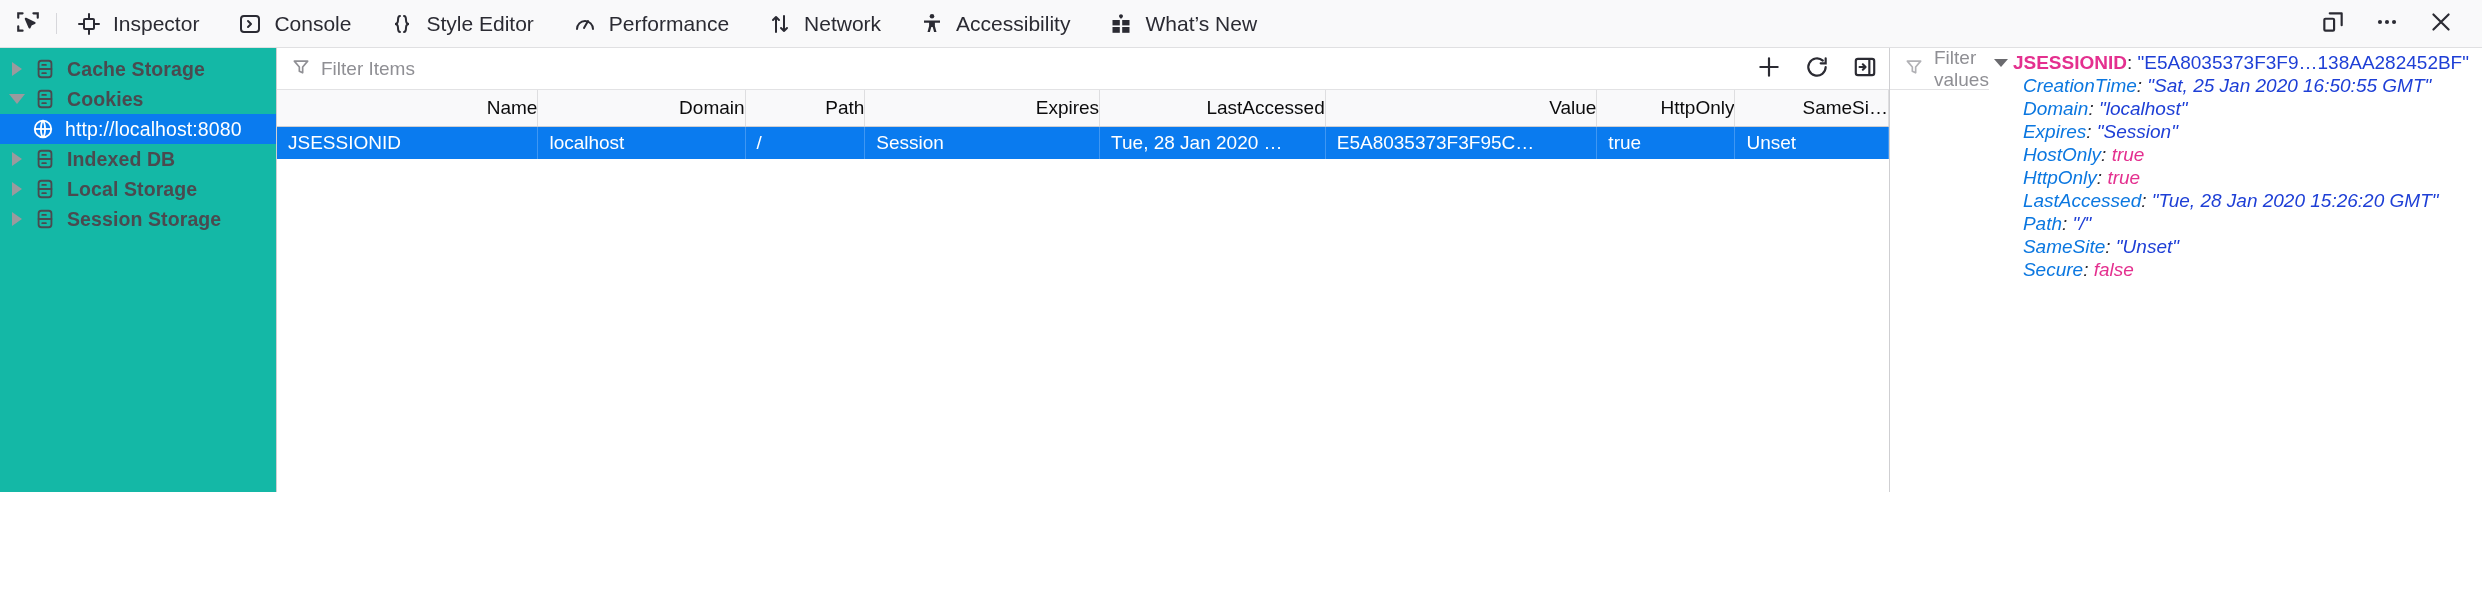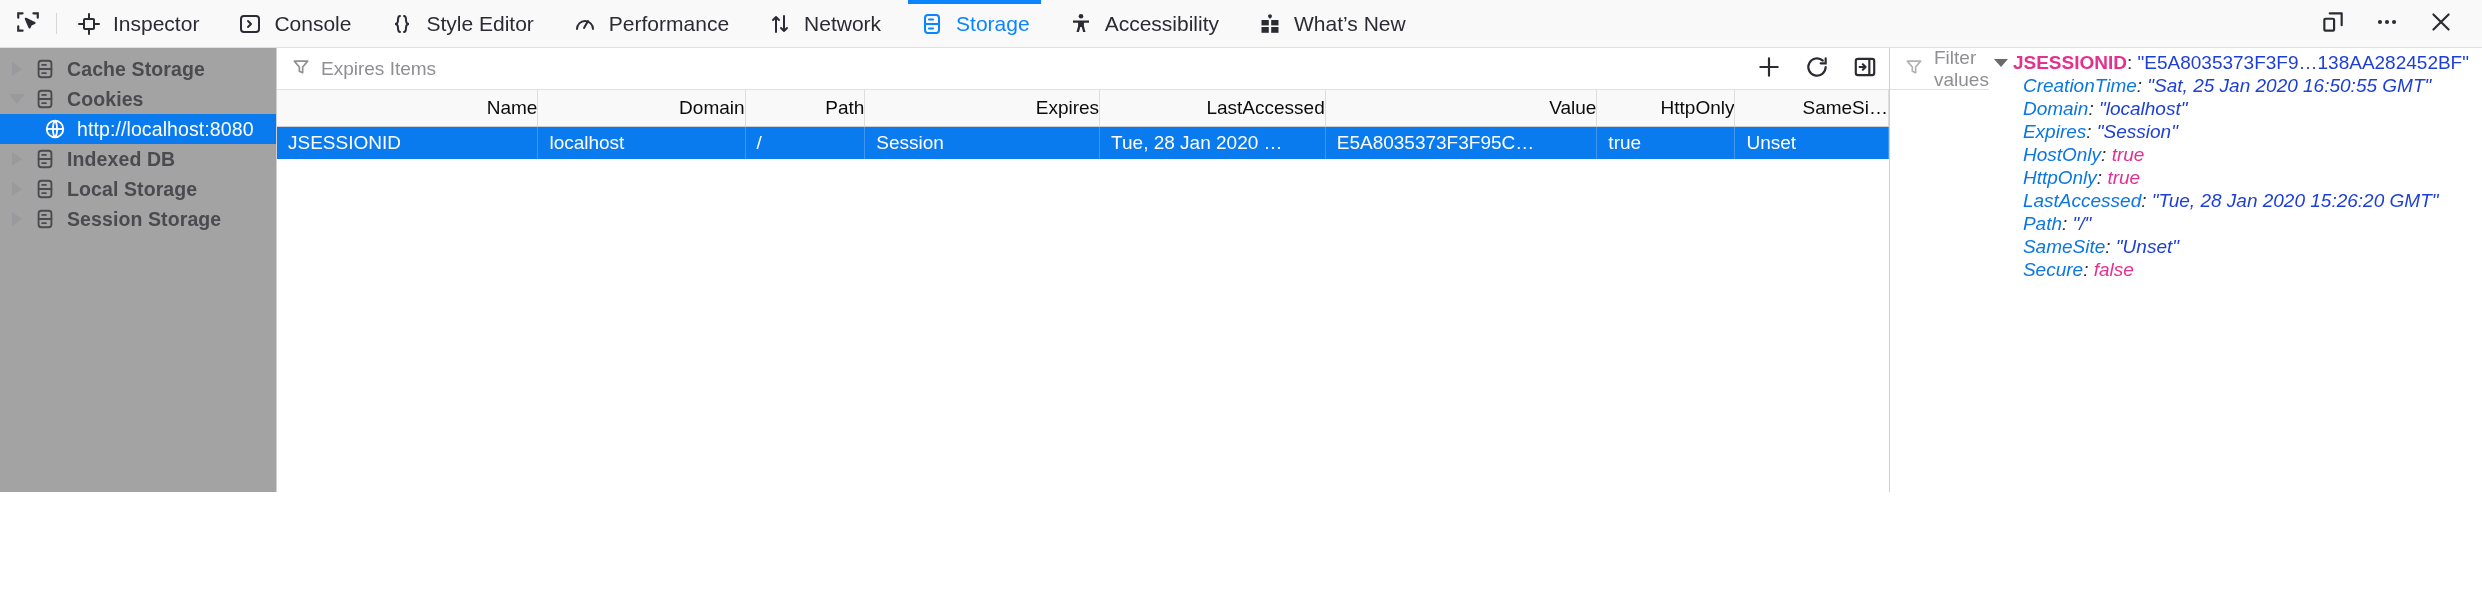--- a/index.html
+++ b/index.html
@@ -43,30 +43,30 @@
     cursor: pointer;
   }
 
   
   .body { flex: 1 1 auto; display: flex; min-height: 0; }
 
   
   .sidebar {
     width: 277px; flex: 0 0 277px;
     border-right: 1px solid #cfcfd2;
-    background: #a3a3a3;
+    background: #14b8a6;
     overflow: hidden;
     padding-top: 6px;
   }
   .tree-row {
     height: 30px; display: flex; align-items: center;
     font-size: 19.5px; font-weight: bold; color: #4a4a4f;
     cursor: pointer; padding-left: 4px;
   }
-  .tree-row.child { padding-left: 40px; font-weight: normal; }
+  .tree-row.child { padding-left: 28px; font-weight: normal; }
   .tree-row.selected { background: #0a7bef; color: #ffffff; font-weight: normal; }
   .twisty {
     width: 26px; flex: 0 0 26px; display: flex; align-items: center; justify-content: center;
   }
   .twisty i {
     display: block; width: 0; height: 0;
     border-top: 7px solid transparent; border-bottom: 7px solid transparent;
     border-left: 10px solid #9a9a9e;
   }
   .twisty.open i {
@@ -193,30 +193,20 @@
       <div class="tab">
         <span class="ti">
           <svg width="24" height="24" viewBox="0 0 24 24" fill="none" stroke="#2b2b33" stroke-width="2" stroke-linecap="round" stroke-linejoin="round">
             <path d="M8 20V5M8 5L5 8M8 5l3 3"></path>
             <path d="M16 4v15M16 19l3-3M16 19l-3-3"></path>
           </svg>
         </span>
         <span>Network</span>
       </div>
 
-      <div class="tab active">
-        <span class="ti">
-          <svg width="24" height="24" viewBox="0 0 24 24" fill="none" stroke="#0a84ff" stroke-width="2">
-            <rect x="5" y="3" width="14" height="18" rx="3"></rect>
-            <path d="M5 12h14" stroke-linecap="round"></path>
-            <path d="M9 7.5h4M9 16.5h4" stroke-linecap="round"></path>
-          </svg>
-        </span>
-        <span>Storage</span>
-      </div>
 
       <div class="tab">
         <span class="ti">
           <svg width="24" height="24" viewBox="0 0 24 24" fill="#2b2b33">
             <circle cx="12" cy="4.3" r="2.3"></circle>
             <path d="M4 8.6h16v2.2h-5.1v3.1l1.6 6h-2.4l-1.4-5h-1.4l-1.4 5H7.5l1.6-6v-3.1H4z"></path>
           </svg>
         </span>
         <span>Accessibility</span>
       </div>
@@ -351,21 +341,21 @@
 
     <div class="center">
 
       <div class="filter-bar">
         <div class="filter-input">
           <span>
             <svg width="20" height="20" viewBox="0 0 24 24" fill="none" stroke="#8f8f94" stroke-width="2" stroke-linejoin="round">
               <path d="M4 5h16l-6 7v7l-4-2v-5z"></path>
             </svg>
           </span>
-          <span class="filter-ph">Expires Items</span>
+          <span class="filter-ph">Filter Items</span>
         </div>
         <div class="fb-actions">
           <div class="fb-btn">
             <span>
               <svg width="26" height="26" viewBox="0 0 24 24" fill="none" stroke="#2b2b33" stroke-width="2" stroke-linecap="round">
                 <path d="M12 4v16M4 12h16"></path>
               </svg>
             </span>
           </div>
           <div class="fb-btn">

